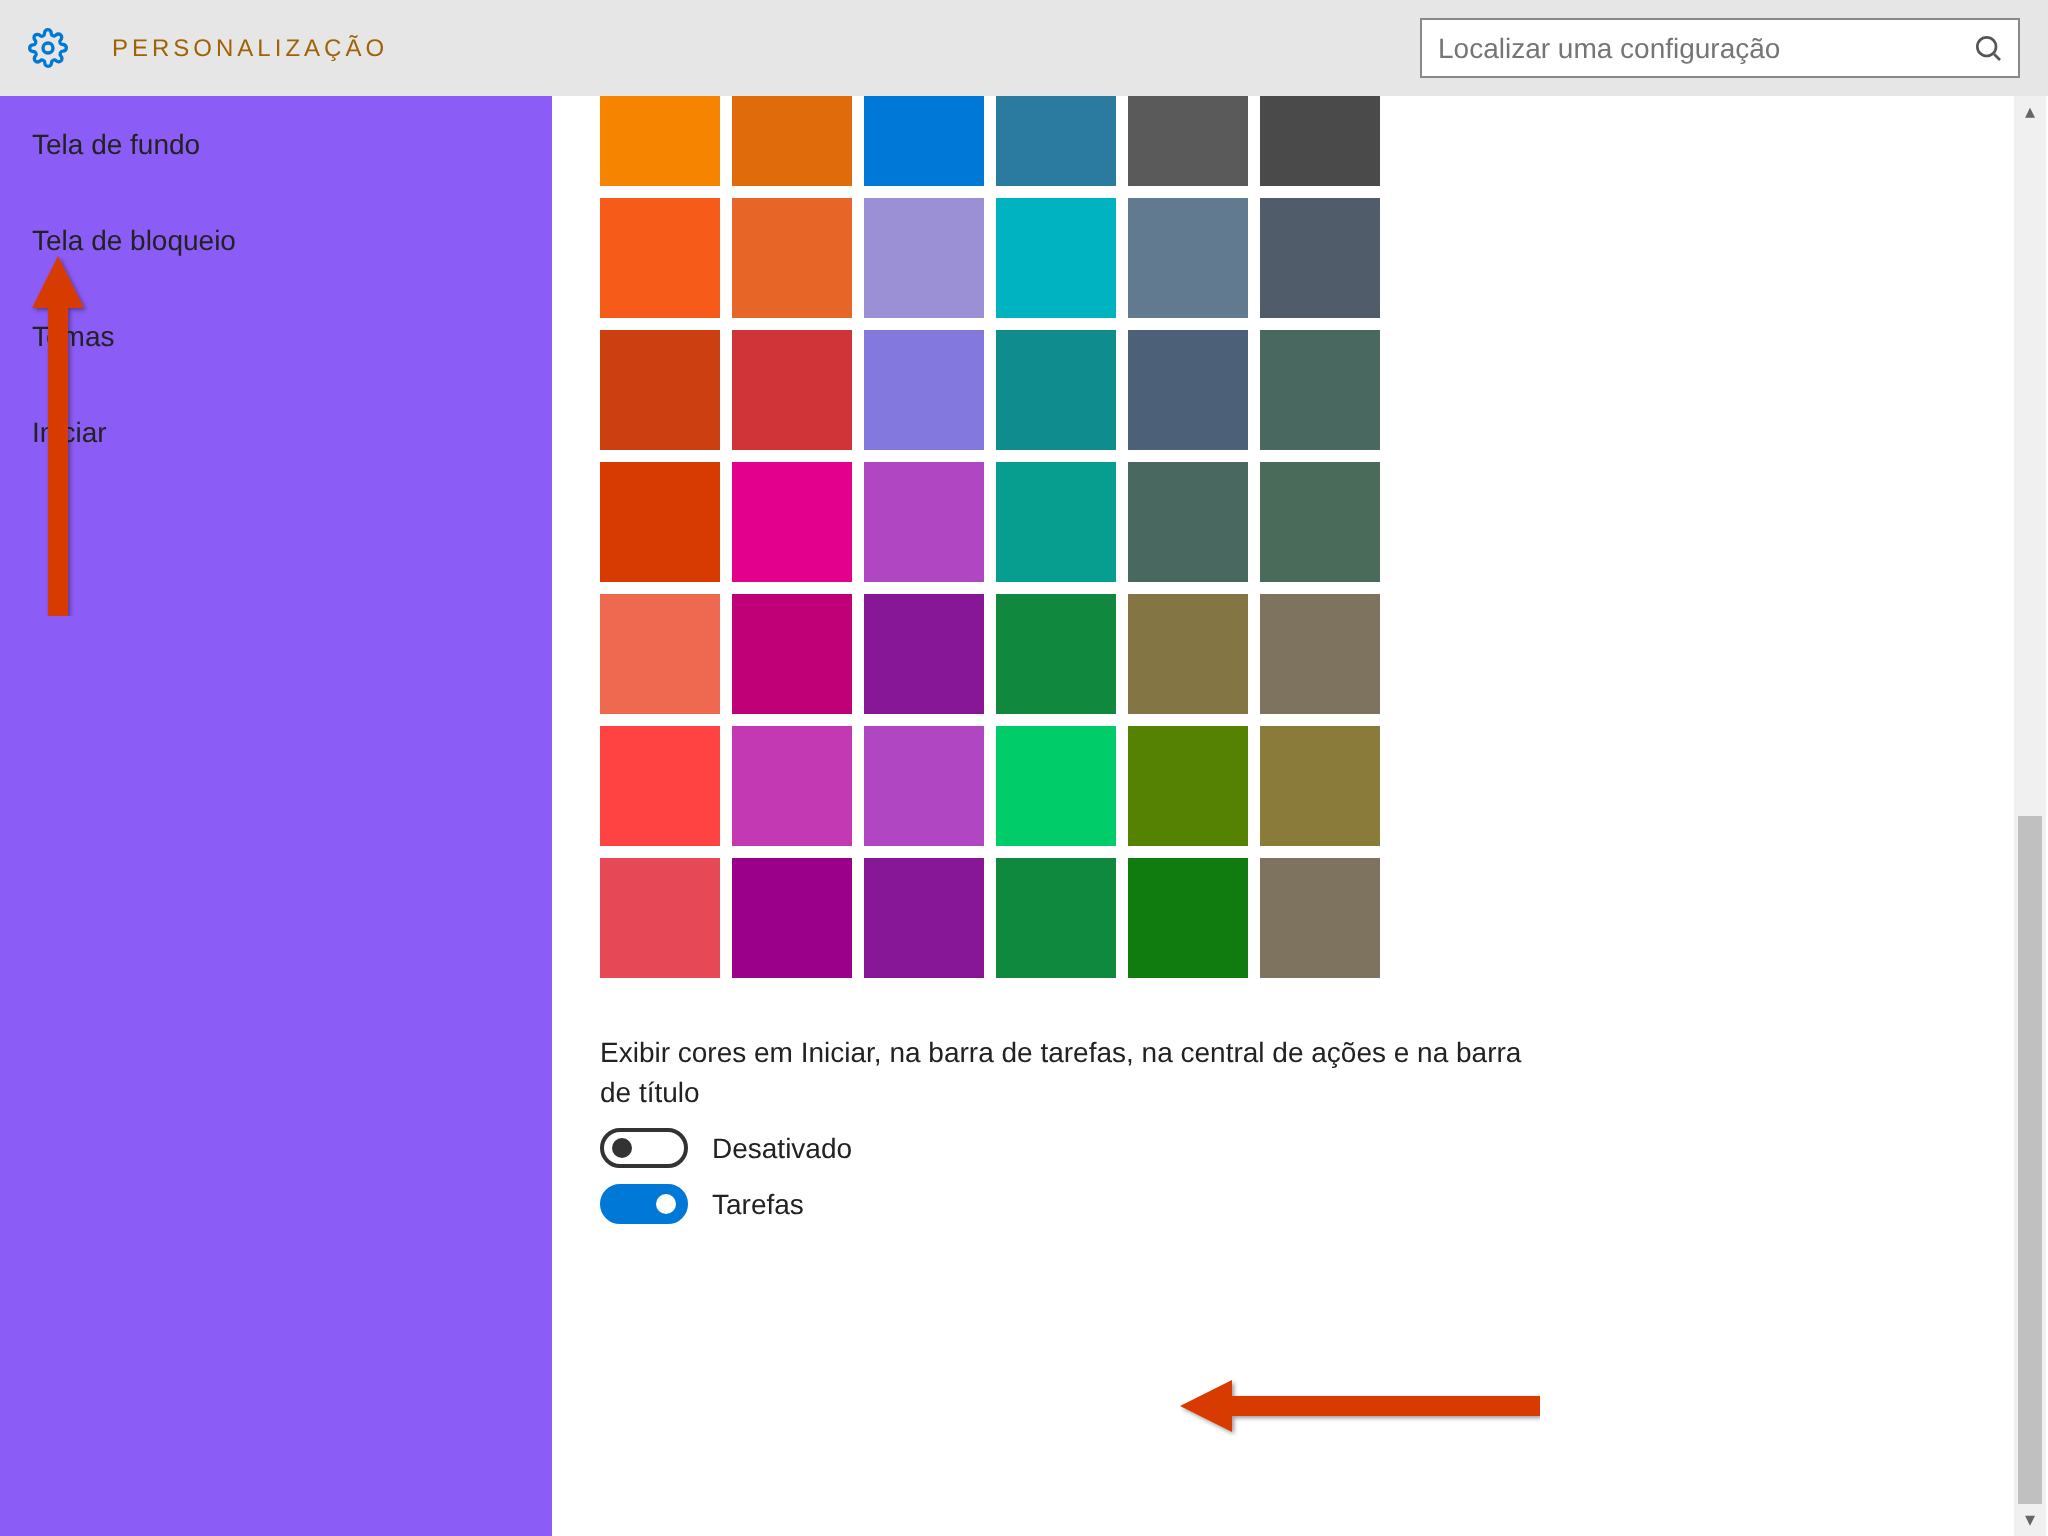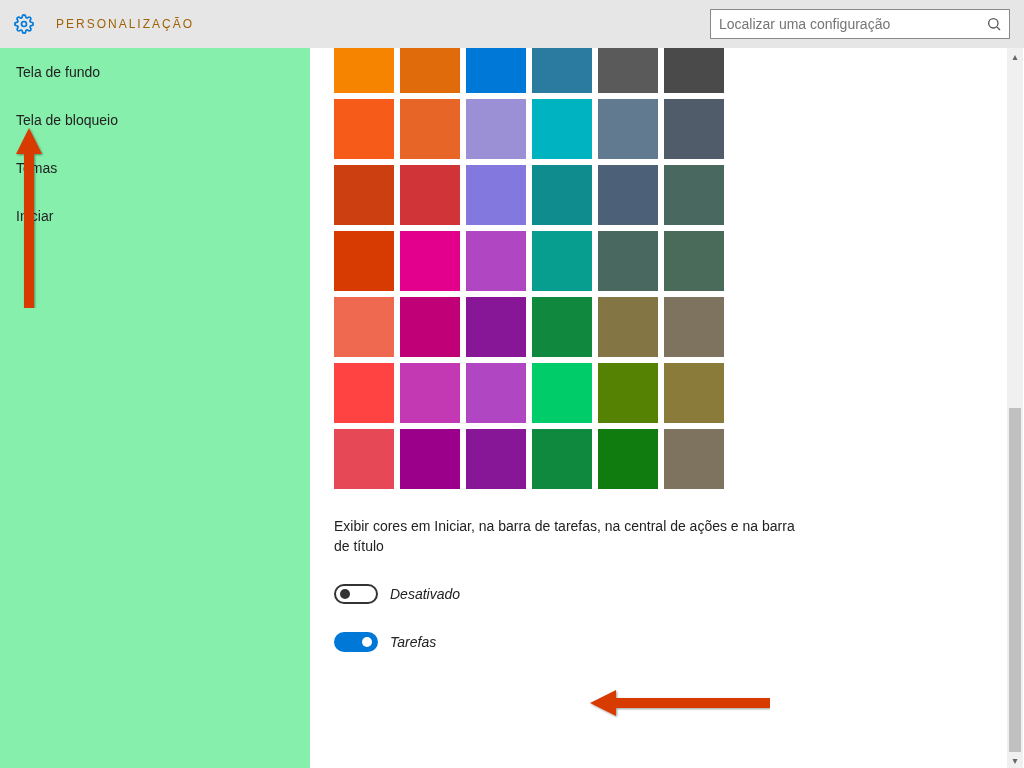--- a/index.html
+++ b/index.html
@@ -7,33 +7,33 @@
 
     .header { height: 48px; display: flex; align-items: center; padding: 0 14px; background: #e6e6e6; }
     .gear { width: 20px; height: 20px; color: #0078d7; margin-right: 22px; }
     .title { font-size: 12px; letter-spacing: 2px; color: #a16207; font-weight: 400; }
     .search-wrap { margin-left: auto; }
     .search { width: 300px; height: 30px; border: 1px solid #888; background: #fff; padding: 0 34px 0 8px; font-size: 14px; color: #666; position: relative; }
     .search-box { position: relative; display: inline-block; }
     .search-icon { position: absolute; right: 8px; top: 50%; transform: translateY(-50%); width: 16px; height: 16px; color: #555; }
 
     .layout { display: flex; height: calc(768px - 48px); }
-    .sidebar { width: 310px; background: #86efac; }
+    .sidebar { width: 276px; background: #8b5cf6; }
     .sidebar-item { height: 48px; display: flex; align-items: center; padding: 0 16px; font-size: 14px; color: #222; cursor: pointer; }
     .sidebar-item.selected { background: #7ab0dc; }
 
     .main { flex: 1; background: #fff; padding: 0 24px 24px 24px; overflow: hidden; position: relative; }
 
     .color-grid { display: grid; grid-template-columns: repeat(6, 60px); grid-auto-rows: 60px; gap: 6px; }
     .swatch { width: 60px; height: 60px; cursor: pointer; }
     .row-partial { height: 45px; }
 
     .text-line { font-size: 14px; color: #222; margin-top: 28px; max-width: 480px; line-height: 1.4; }
 
-    .toggle-row { display: flex; align-items: center; margin-top: 28px; font-style: italic; }
+    .toggle-row { display: flex; align-items: center; margin-top: 8px; }
     .toggle { width: 44px; height: 20px; border: 2px solid #333; border-radius: 20px; position: relative; cursor: pointer; background: #fff; }
     .toggle .knob { position: absolute; width: 10px; height: 10px; background: #333; border-radius: 50%; top: 3px; left: 4px; }
     .toggle.on { background: #0078d7; border-color: #0078d7; }
     .toggle.on .knob { background: #fff; left: auto; right: 4px; }
     .toggle-label { margin-left: 12px; font-size: 14px; color: #222; }
 
     .link { color: #0078d7; font-size: 14px; margin-top: 24px; display: inline-block; cursor: pointer; }
 
     .scrollbar { position: absolute; right: 1px; top: 48px; width: 16px; height: 720px; background: #f0f0f0; }
     .scroll-arrow { width: 16px; height: 16px; display: flex; align-items: center; justify-content: center; color: #666; font-size: 10px; }

